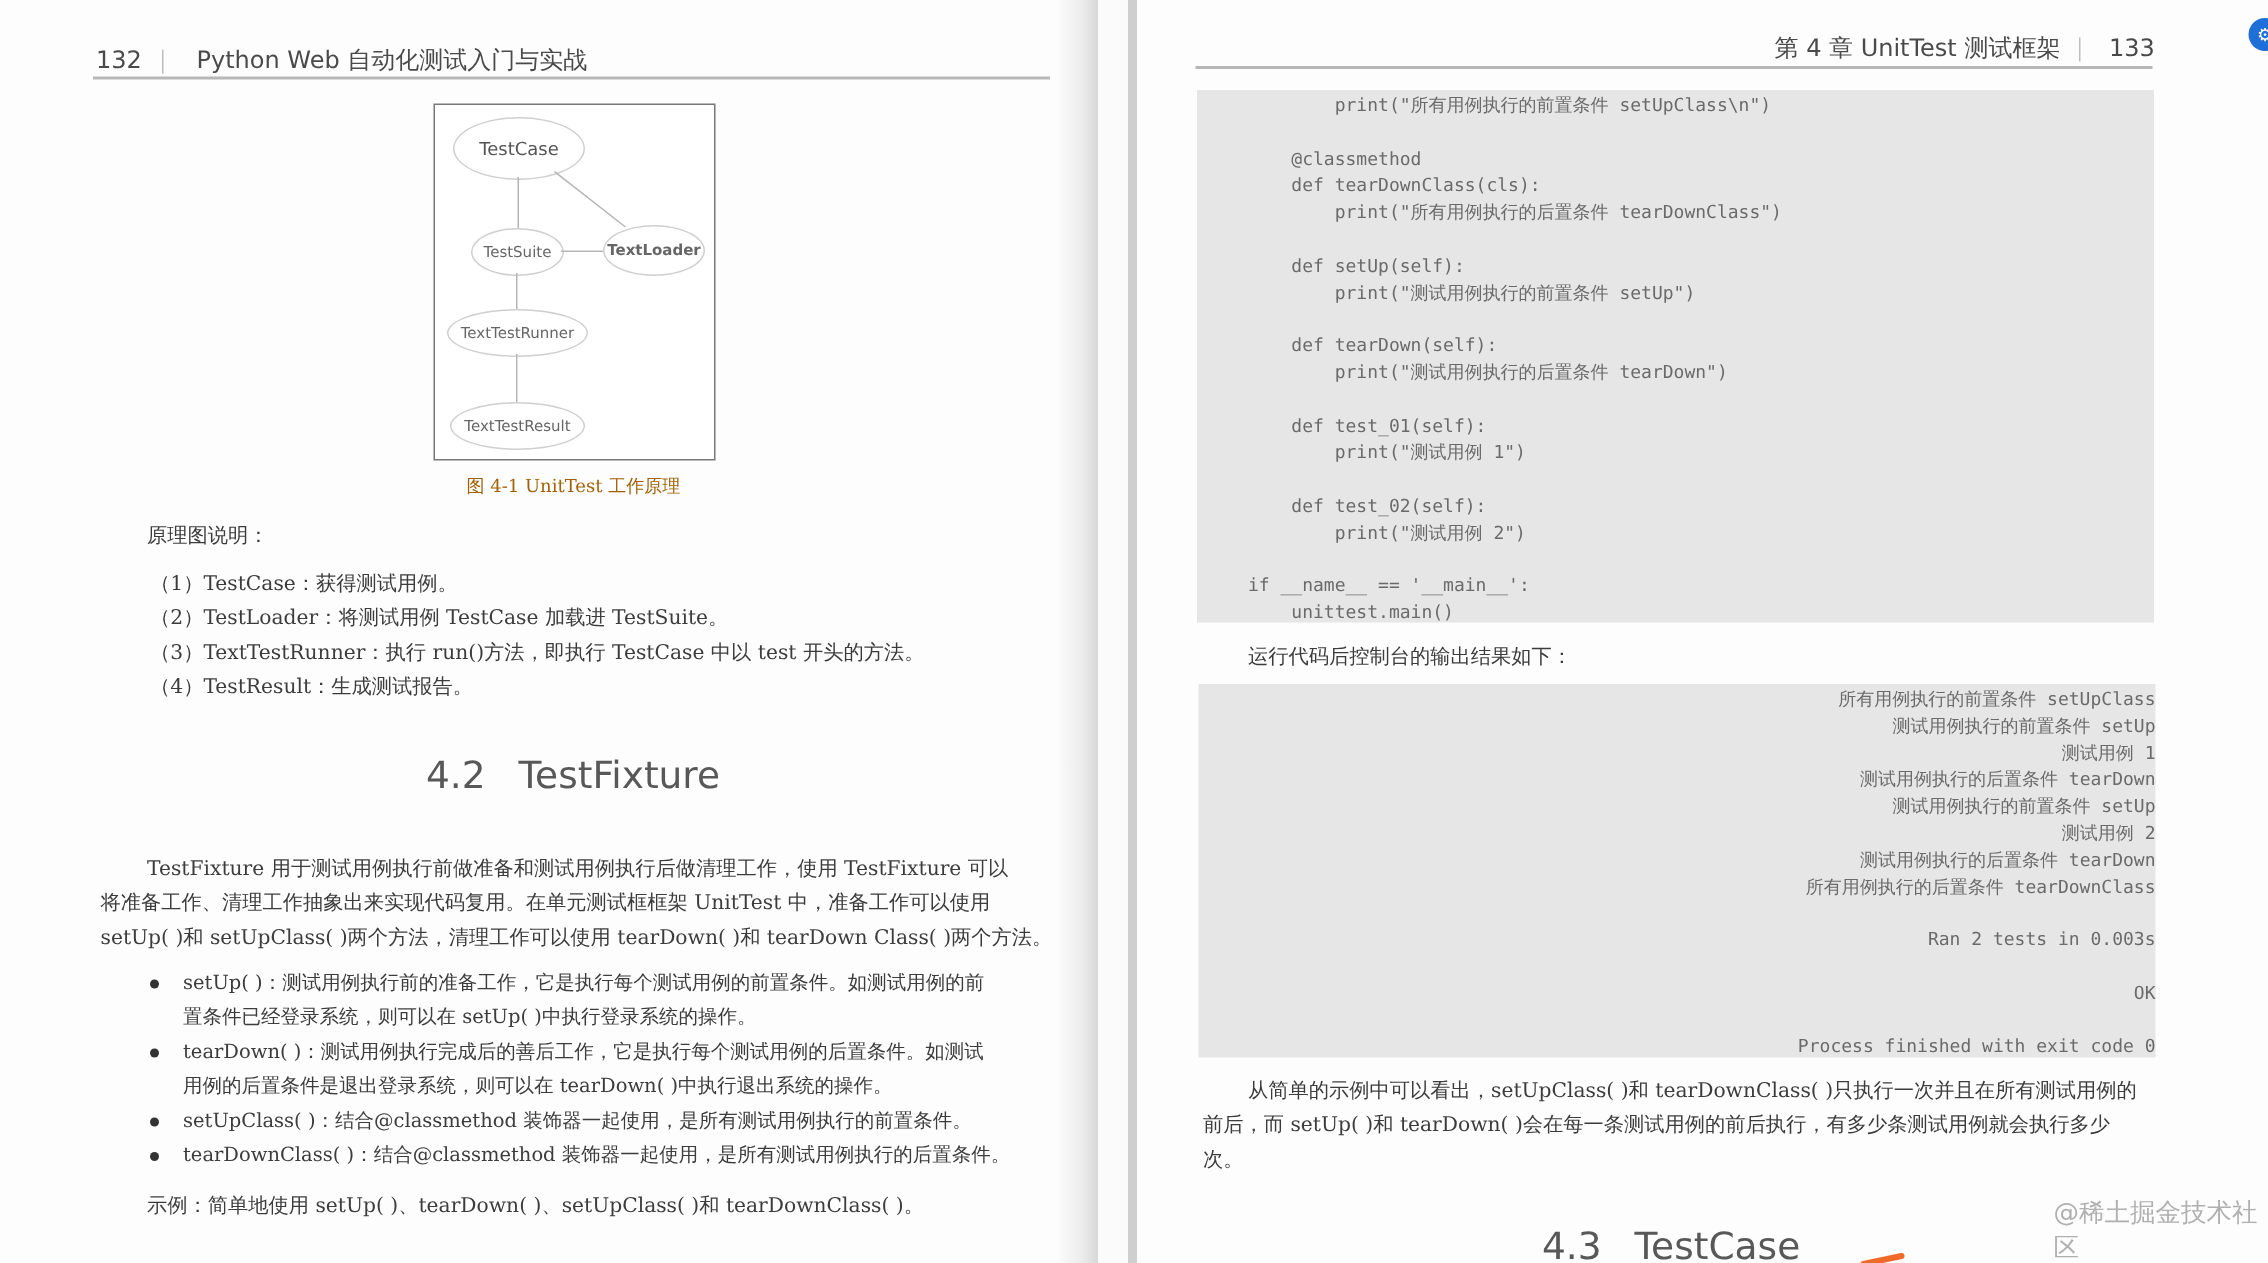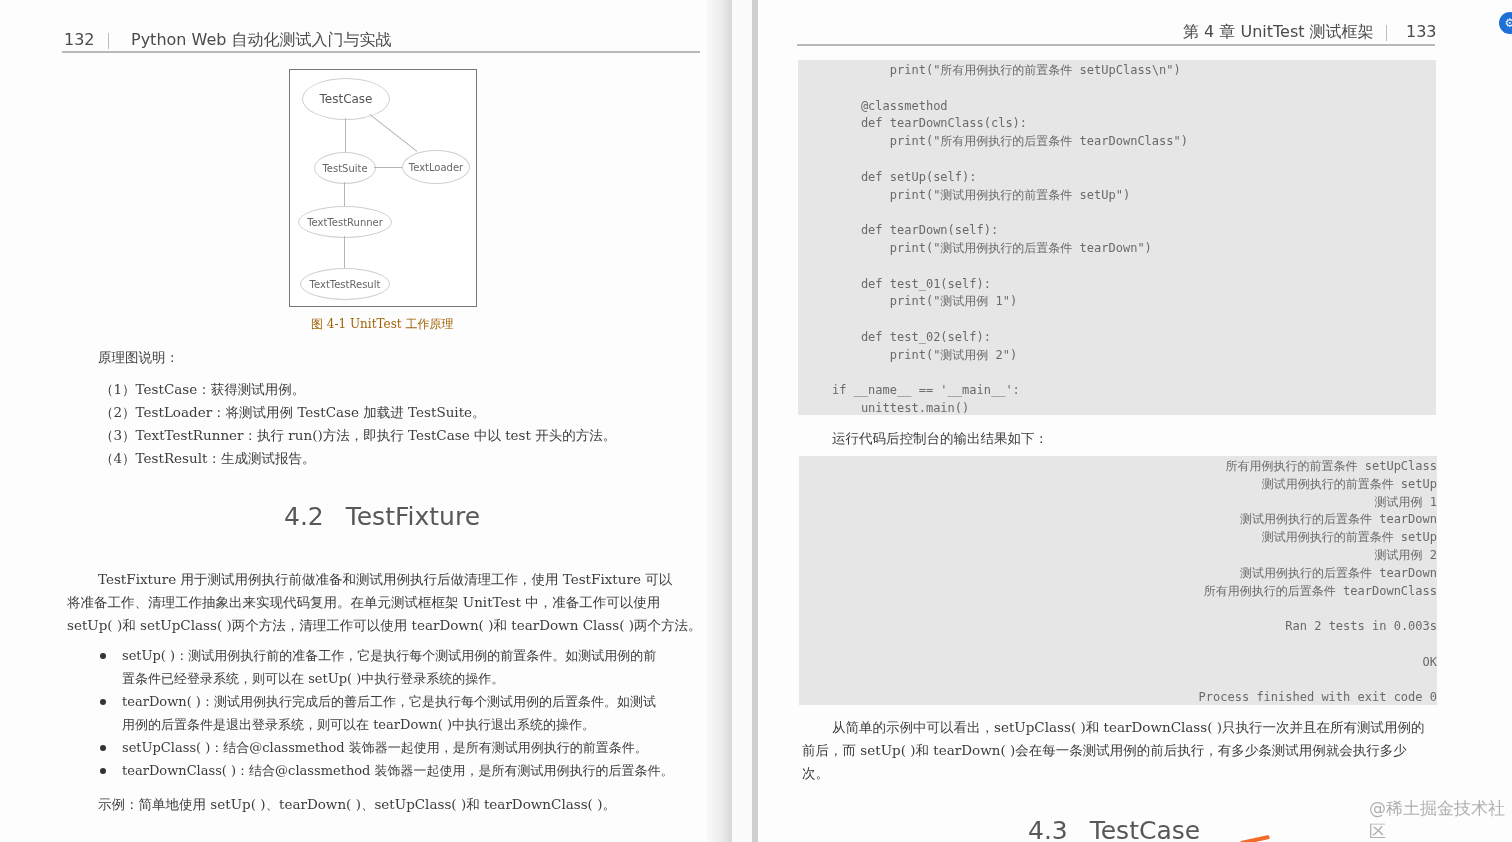--- a/index.html
+++ b/index.html
@@ -72,21 +72,21 @@
 <div class="abs page-right"></div>
 
 <div class="abs header-text" style="left:64px; top:30px;">132</div>
 <div class="abs header-sep" style="left:108px; top:33px;"></div>
 <div class="abs header-text" style="left:131px; top:30px;">Python Web 自动化测试入门与实战</div>
 <div class="abs header-rule" style="left:62px; top:51px; width:638px;"></div>
 
 <div class="abs figure-box">
   <div class="node" style="left:12px; top:8px; width:86px; height:40px; font-size:12px; color:#555;">TestCase</div>
   <div class="node" style="left:24px; top:82px; width:60px; height:30px; font-size:10px;">TestSuite</div>
-  <div class="node" style="left:112px; top:80px; width:66px; height:32px; font-size:10px;">TextLoader</div>
+  <div class="node" style="left:112px; top:80px; width:66px; height:32px; font-size:10px;font-weight:bold;">TextLoader</div>
   <div class="node" style="left:8px; top:136px; width:92px; height:30px; font-size:10px;">TextTestRunner</div>
   <div class="node" style="left:10px; top:198px; width:88px; height:30px; font-size:10px;">TextTestResult</div>
 
   <div class="edge" style="left:55px; top:48px; width:1px; height:34px;"></div>
   <div class="edge" style="left:80px; top:44px; width:60px; height:1px; transform:rotate(38deg);"></div>
   <div class="edge" style="left:84px; top:97px; width:28px; height:1px;"></div>
   <div class="edge" style="left:54px; top:112px; width:1px; height:24px;"></div>
   <div class="edge" style="left:54px; top:166px; width:1px; height:32px;"></div>
 </div>
 <div class="abs caption" style="left:311px; top:316px;">图 4-1    UnitTest 工作原理</div>

